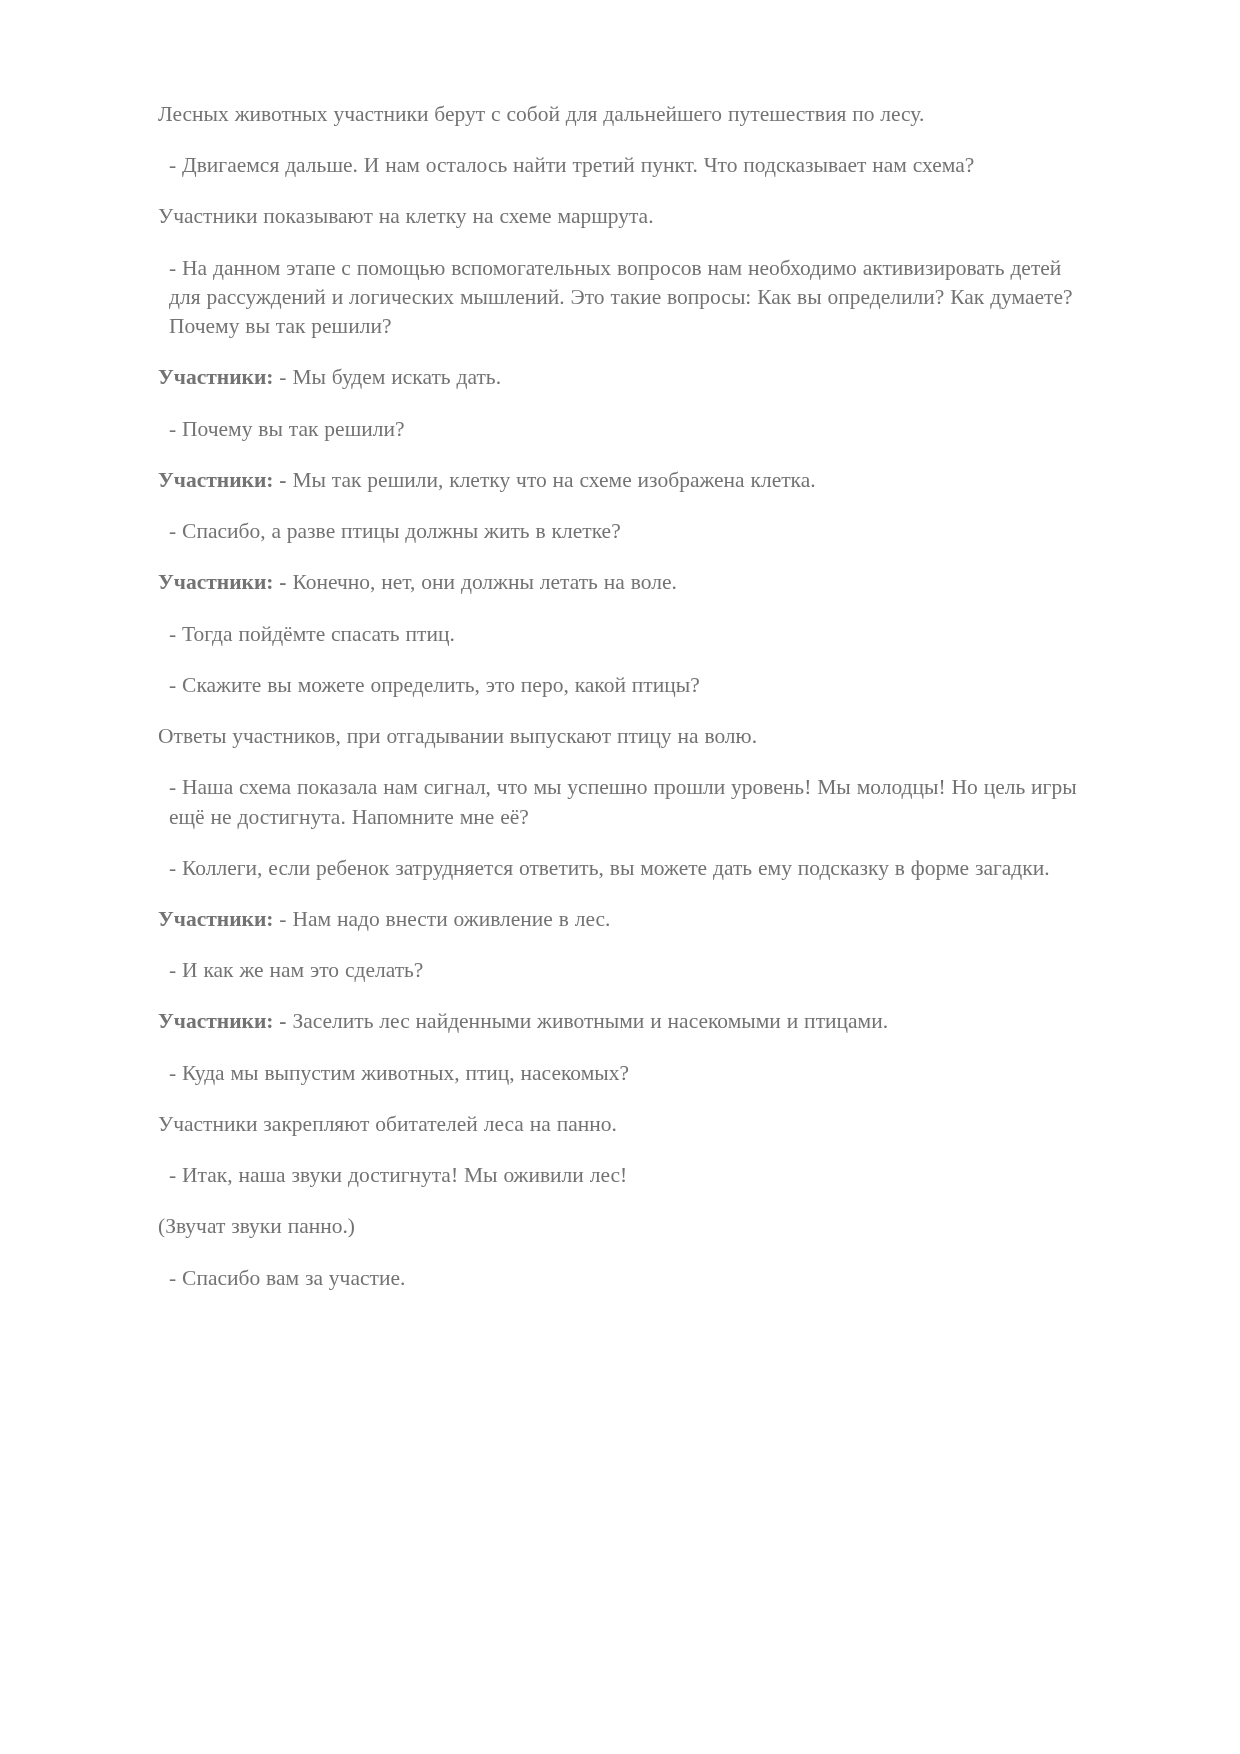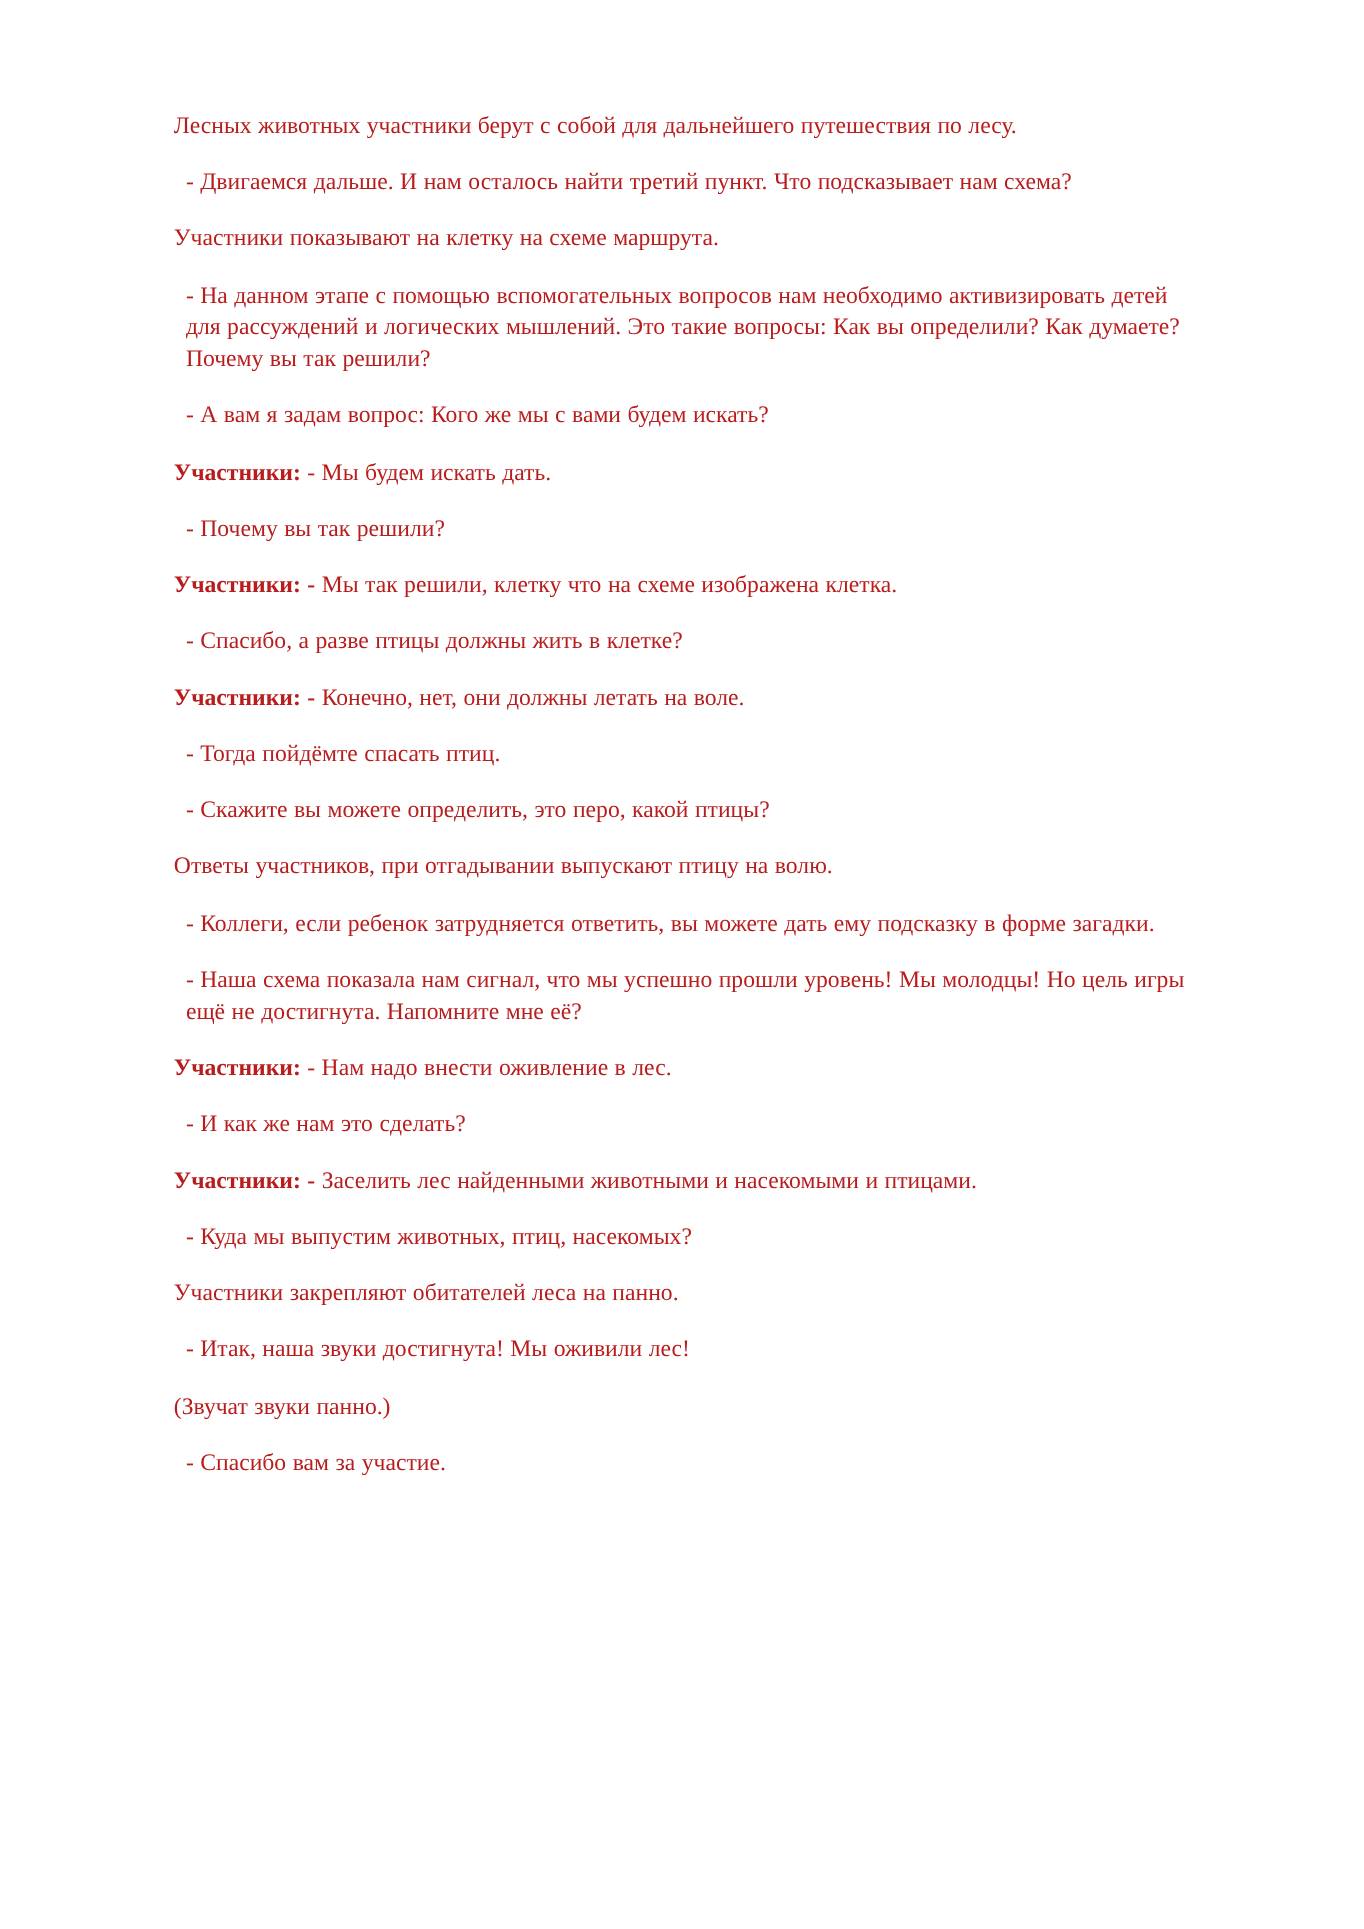--- a/index.html
+++ b/index.html
@@ -8,21 +8,21 @@
     background: #ffffff;
   }
   .page {
     width: 1240px;
     height: 1754px;
     background: #ffffff;
     position: relative;
     box-sizing: border-box;
     padding: 100px 158px 0 158px;
     font-family: "Liberation Serif", "DejaVu Serif", serif;
-    color: #b91c1c;
+    color: #737373;
   }
   .doc-body {
     width: 924px;
   }
   p.para {
     margin: 0 0 22px 0;
     font-size: 21.5px;
     line-height: 1.36;
     text-align: left;
     word-spacing: 0.5px;
@@ -44,42 +44,41 @@
   <div class="doc-body">
 
     <p class="para">Лесных животных участники берут с собой для дальнейшего путешествия по лесу.</p>
 
     <p class="para indent">- Двигаемся дальше. И нам осталось найти третий пункт. Что подсказывает нам схема?</p>
 
     <p class="para">Участники показывают на клетку на схеме маршрута.</p>
 
     <p class="para indent ital">- На данном этапе с помощью вспомогательных вопросов нам необходимо активизировать детей для рассуждений и логических мышлений. Это такие вопросы: Как вы определили? Как думаете? Почему вы так решили?</p>
 
-    <p class="para indent">- А вам я задам вопрос: Кого же мы с вами будем искать?</p>
 
     <p class="para"><span class="lead">Участники:</span><span> - Мы будем искать дать.</span></p>
 
     <p class="para indent">- Почему вы так решили?</p>
 
     <p class="para"><span class="lead">Участники: -</span><span> Мы так решили, клетку что на схеме изображена клетка.</span></p>
 
     <p class="para indent">- Спасибо, а разве птицы должны жить в клетке?</p>
 
     <p class="para"><span class="lead">Участники: -</span><span> Конечно, нет, они должны летать на воле.</span></p>
 
     <p class="para indent">- Тогда пойдёмте спасать птиц.</p>
 
 
     <p class="para indent">- Скажите вы можете определить, это перо, какой птицы?</p>
 
     <p class="para">Ответы участников, при отгадывании выпускают птицу на волю.</p>
 
+    <p class="para indent">- Наша схема показала нам сигнал, что мы успешно прошли уровень! Мы молодцы! Но цель игры ещё не достигнута. Напомните мне её?</p>
+
     <p class="para indent ital">- Коллеги, если ребенок затрудняется ответить, вы можете дать ему подсказку в форме загадки.</p>
-
-    <p class="para indent">- Наша схема показала нам сигнал, что мы успешно прошли уровень! Мы молодцы! Но цель игры ещё не достигнута. Напомните мне её?</p>
 
     <p class="para"><span class="lead">Участники:</span><span> - Нам надо внести оживление в лес.</span></p>
 
     <p class="para indent">- И как же нам это сделать?</p>
 
     <p class="para"><span class="lead">Участники: -</span><span> Заселить лес найденными животными и насекомыми и птицами.</span></p>
 
     <p class="para indent">- Куда мы выпустим животных, птиц, насекомых?</p>
 
     <p class="para">Участники закрепляют обитателей леса на панно.</p>

